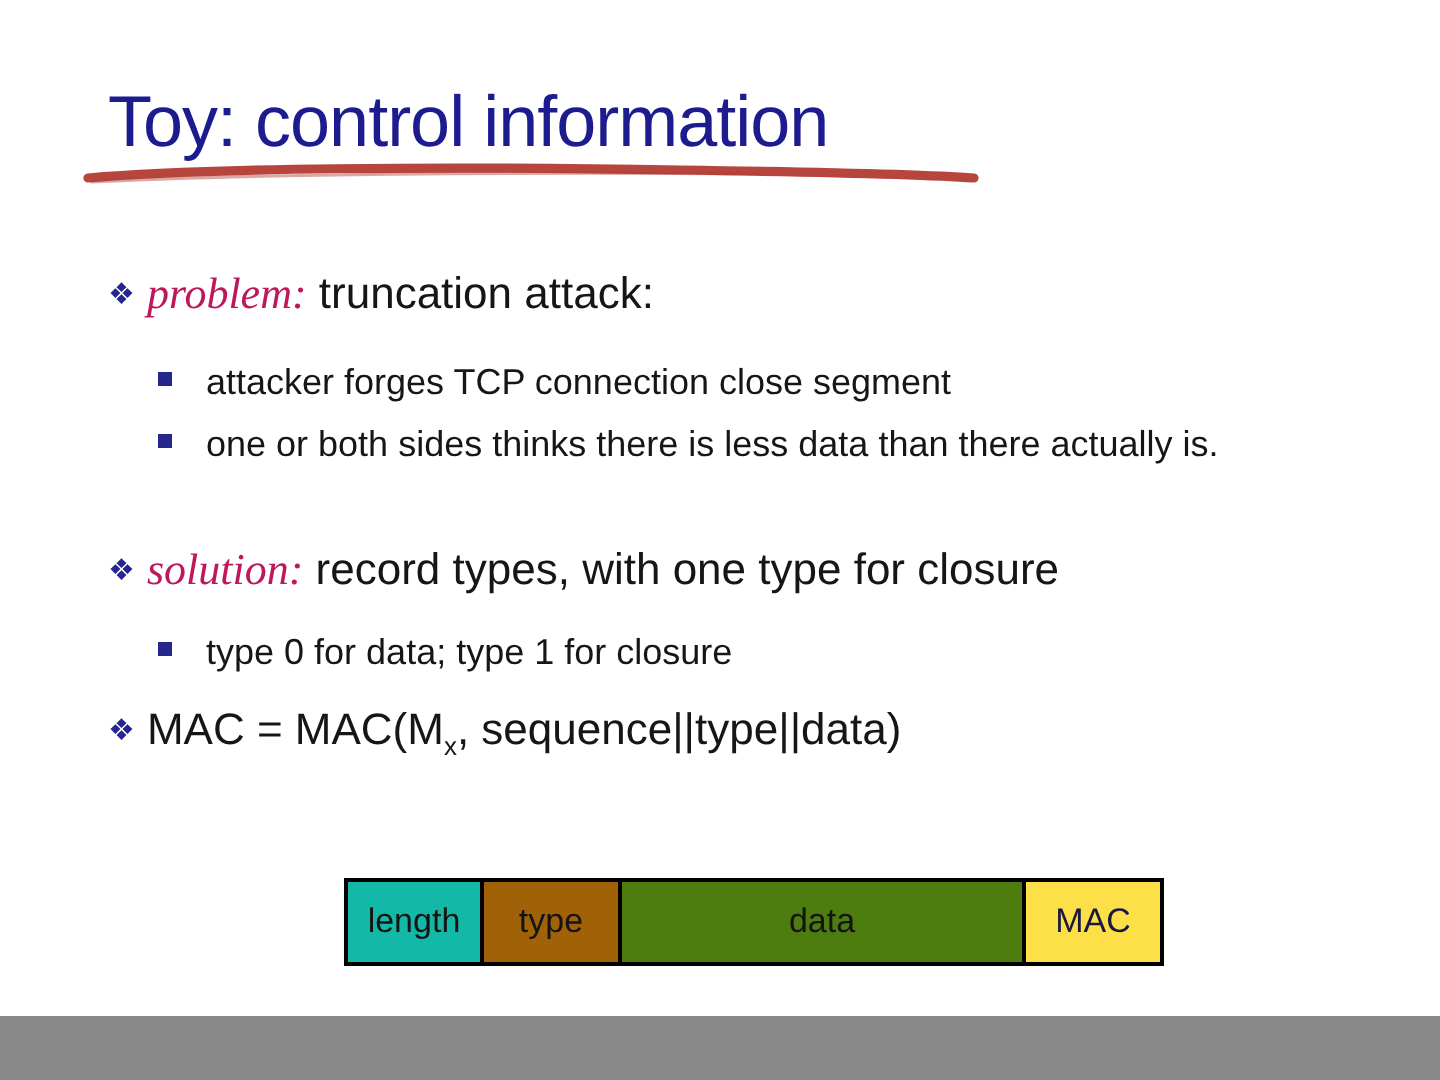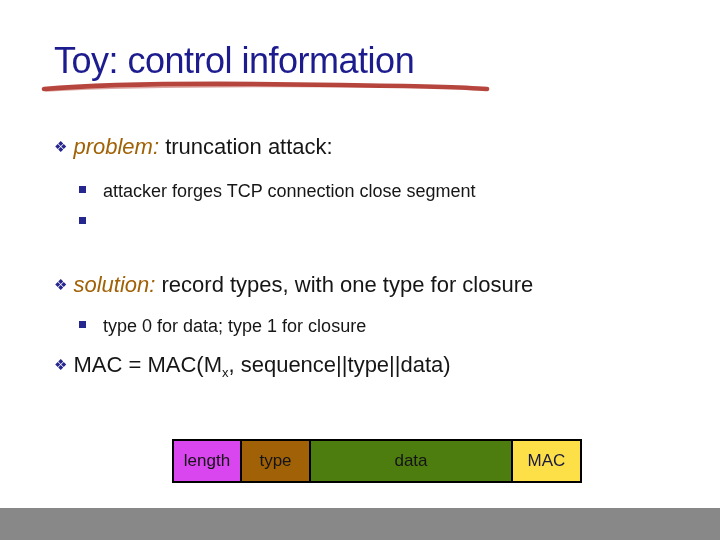--- a/index.html
+++ b/index.html
@@ -10,21 +10,21 @@
   }
   .title {
     position:absolute; left:54px; top:40px;
     font-size:36px; letter-spacing:-0.5px;
     color:#1c1c8f; white-space:nowrap;
   }
   .underline { position:absolute; left:40px; top:80px; width:452px; height:16px; }
 
   .b1 { position:absolute; left:54px; font-size:22px; color:#161616; white-space:nowrap; }
   .b1 .marker { color:#26268f; font-size:15px; margin-right:6px; position:relative; top:-2px; }
-  .emph { color:#a16207; font-style:italic; }
+  .emph { color:#be185d; font-style:italic;font-family:Liberation Serif, serif; }
 
   .b2 { position:absolute; left:79px; font-size:18px; color:#161616;
         line-height:29px; padding-left:24px; text-indent:-24px; }
   .b2 .sqmarker {
     display:inline-block; width:7px; height:7px; background:#26268f;
     margin-right:17px; position:relative; top:-4px;
   }
   .nowrap { white-space:nowrap; }
   sub { font-size:13px; }
 
@@ -60,36 +60,36 @@
 
   <div class="b1" style="top:134px;">
     <span class="marker">❖</span><span class="emph">problem:</span><span> truncation attack:</span>
   </div>
 
   <div class="b2 nowrap" style="top:177px;">
     <span class="sqmarker"></span><span>attacker forges TCP connection close segment</span>
   </div>
 
   <div class="b2" style="top:208px; width:556px;">
-    <span class="sqmarker"></span>
+    <span class="sqmarker"></span><span>one or both sides thinks there is less data than there actually is.</span>
   </div>
 
   <div class="b1" style="top:272px;text-align:right;">
     <span class="marker">❖</span><span class="emph">solution:</span><span> record types, with one type for closure</span>
   </div>
 
   <div class="b2 nowrap" style="top:312px;">
     <span class="sqmarker"></span><span>type 0 for data; type 1 for closure</span>
   </div>
 
   <div class="b1" style="top:352px;">
     <span class="marker">❖</span><span>MAC = MAC(M</span><sub>x</sub><span>, sequence||type||data)</span>
   </div>
 
   <div class="record-diagram">
-    <div class="field field-length" style="background: #d946ef;">length</div>
+    <div class="field field-length" style="background: #14b8a6;">length</div>
     <div class="field field-type" style="background: #a16207;">type</div>
     <div class="field field-data" style="background: #4d7c0f;">data</div>
     <div class="field field-mac" style="background: #fde047;">MAC</div>
   </div>
 
 
 </div>
 
 </body></html>

